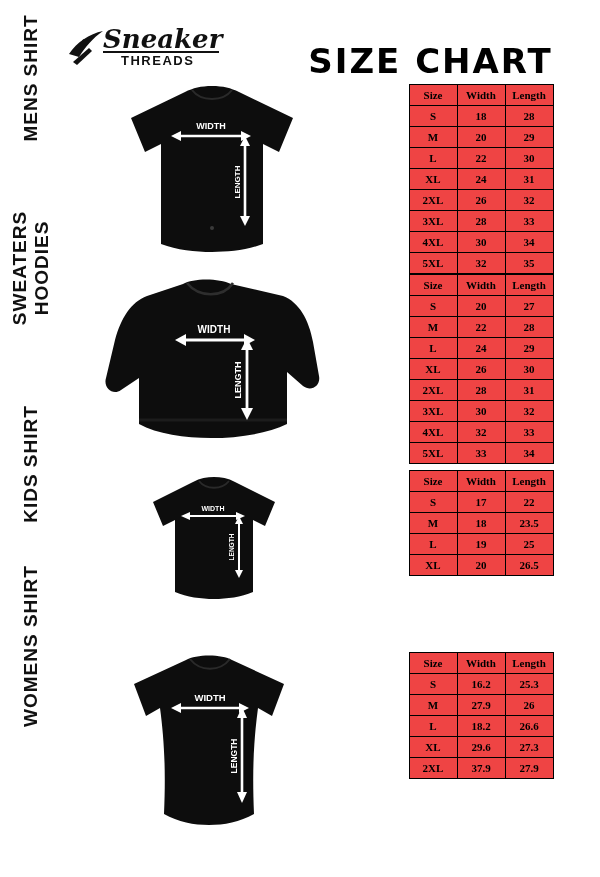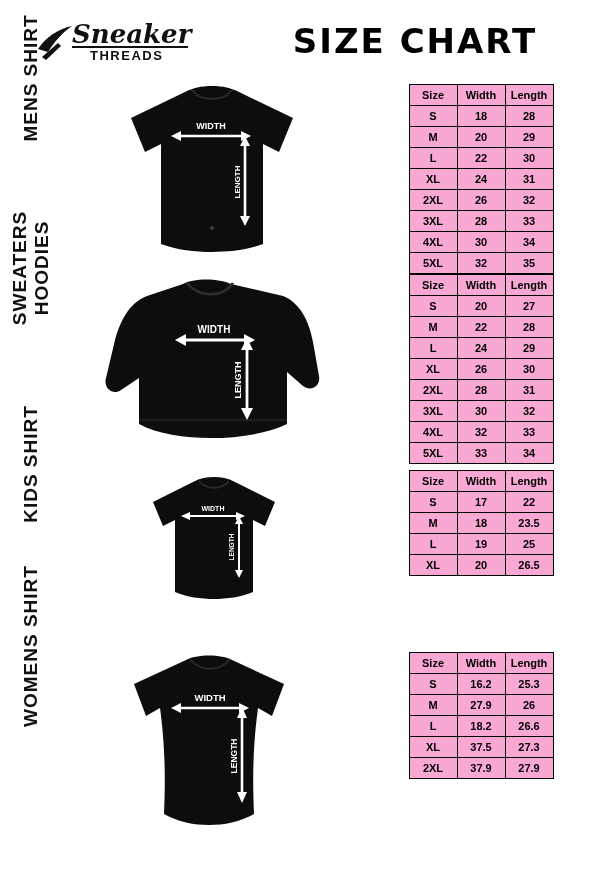--- a/index.html
+++ b/index.html
@@ -12,24 +12,25 @@
     height: 877px;
     font-family: "Liberation Sans", sans-serif;
     color: #111111;
     position: relative;
     overflow: hidden;
   }
 
   
   .header {
     display: flex;
-    align-items: center;
+    align-items: flex-end;
     padding: 0 10px 0 10px;
     height: 78px;
     box-sizing: border-box;
+    margin-left: 31px;
   }
   .logo {
     width: 230px;
     padding-left: 18px;
     padding-top: 8px;
     box-sizing: border-box;
   }
   .logo svg { display: block; }
 
   .header-right {
@@ -97,23 +98,23 @@
   .row-table {
     flex: 1;
     display: flex;
     justify-content: center;
     padding-top: 6px;
   }
 
   
   table.size-table {
     border-collapse: collapse;
-    font-family: Liberation Sans, sans-serif;
+    font-family: Liberation Serif, serif;
     font-size: 11px;
-    background: #f9a8d4;
+    background: #ef4444;
   }
   table.size-table th,
   table.size-table td {
     border: 1px solid #000;
     text-align: center;
     padding: 2px 0;
     width: 47px;
     height: 16px;
     font-weight: bold;
     color: #000;
@@ -422,21 +423,21 @@
               <td class="val">27.9</td>
               <td class="val">26</td>
             </tr>
           <tr>
               <td class="val">L</td>
               <td class="val">18.2</td>
               <td class="val">26.6</td>
             </tr>
           <tr>
               <td class="val">XL</td>
-              <td class="val">37.5</td>
+              <td class="val">29.6</td>
               <td class="val">27.3</td>
             </tr>
           <tr>
               <td class="val">2XL</td>
               <td class="val">37.9</td>
               <td class="val">27.9</td>
             </tr>
         </tbody>
       </table>
     </div>

